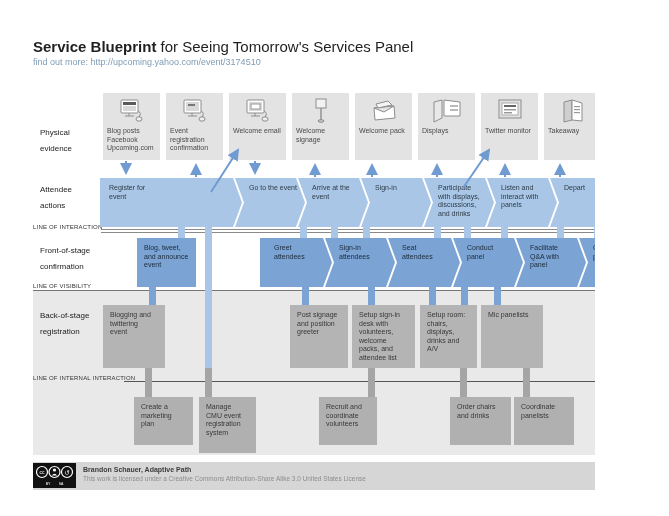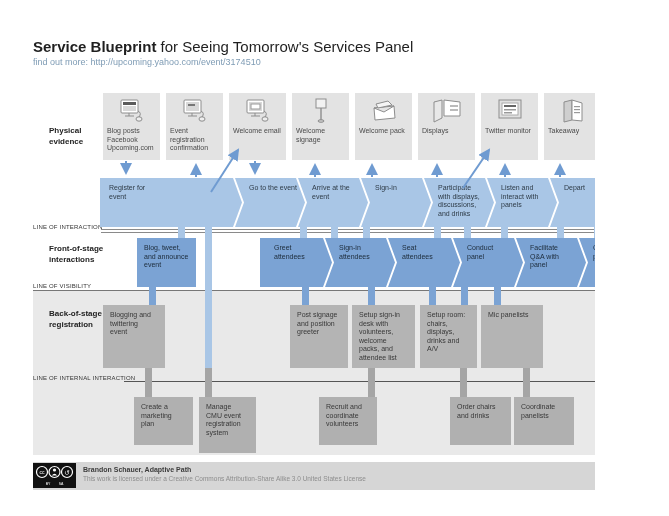--- a/index.html
+++ b/index.html
@@ -4,21 +4,21 @@
 <style>
   html,body{margin:0;padding:0;background:#fff;}
   #stage{position:relative;width:595px;height:516px;background:#ffffff;overflow:hidden;
          font-family:"Liberation Sans",sans-serif;color:#222;}
   .abs{position:absolute;}
   
   #title{left:33px;top:38px;font-size:15px;color:#1f1f1f;}
   #title .b{font-weight:bold;}
   #subtitle{left:33px;top:57px;font-size:9px;color:#7f9cb5;}
   
-  .rowlabel{left:40px;width:72px;font-size:8px;font-weight:bold;color:#222;line-height:11px;white-space:pre-line;margin-left:9px;}
+  .rowlabel{left:40px;width:72px;font-size:8px;font-weight:normal;color:#222;line-height:16px;white-space:pre-line;}
   .linelabel{font-size:6px;color:#333;letter-spacing:.2px;}
   .hline{background:#8a8a8a;height:1px;}
   
   .pe-box{top:93px;width:57px;height:67px;background:#e3e3e3;}
   .pe-icon{position:absolute;left:0;top:4px;width:57px;height:28px;display:flex;align-items:center;justify-content:center;}
   .pe-label{position:absolute;left:4px;right:2px;top:34px;font-size:7px;line-height:8.5px;color:#4a4a4a;white-space:pre-line;}
   
   .aa{top:178px;height:49px;background:#a9c6e6;font-size:7px;line-height:8.5px;color:#2e3b47;
       box-sizing:border-box;padding:6px 6px 0 14px;white-space:pre-line;}
   .chev{clip-path:polygon(0 0,calc(100% - 9px) 0,100% 50%,calc(100% - 9px) 100%,0 100%,9px 50%);}
@@ -57,22 +57,24 @@
 
   <div class="abs" id="band"></div>
   <div class="abs" id="footerband"></div>
 
   <div class="abs hline" style="left:101px;top:229px;width:539px;"></div>
   <div class="abs hline" style="left:101px;top:232px;width:539px;"></div>
   <div class="abs hline" style="left:124px;top:381px;width:516px;background:#555;"></div>
 
   <div class="abs rowlabel" style="top:125px;">Physical
 evidence</div>
+  <div class="abs rowlabel" style="top:182px;">Attendee
+actions</div>
   <div class="abs rowlabel" style="top:243px;">Front-of-stage
-interactions</div>
+confirmation</div>
   <div class="abs rowlabel" style="top:308px;">Back-of-stage
 registration</div>
   <div class="abs linelabel" style="left:33px;top:224px;">LINE OF INTERACTION</div>
   <div class="abs linelabel" style="left:33px;top:283px;">LINE OF VISIBILITY</div>
   <div class="abs linelabel" style="left:33px;top:375px;">LINE OF INTERNAL INTERACTION</div>
 
   <div class="abs vbar vb-light" style="left:178px;top:227px;height:12px;"></div>
   <div class="abs vbar vb-light" style="left:300px;top:227px;height:12px;"></div>
   <div class="abs vbar vb-light" style="left:331px;top:227px;height:12px;"></div>
   <div class="abs vbar vb-light" style="left:363px;top:227px;height:12px;"></div>

